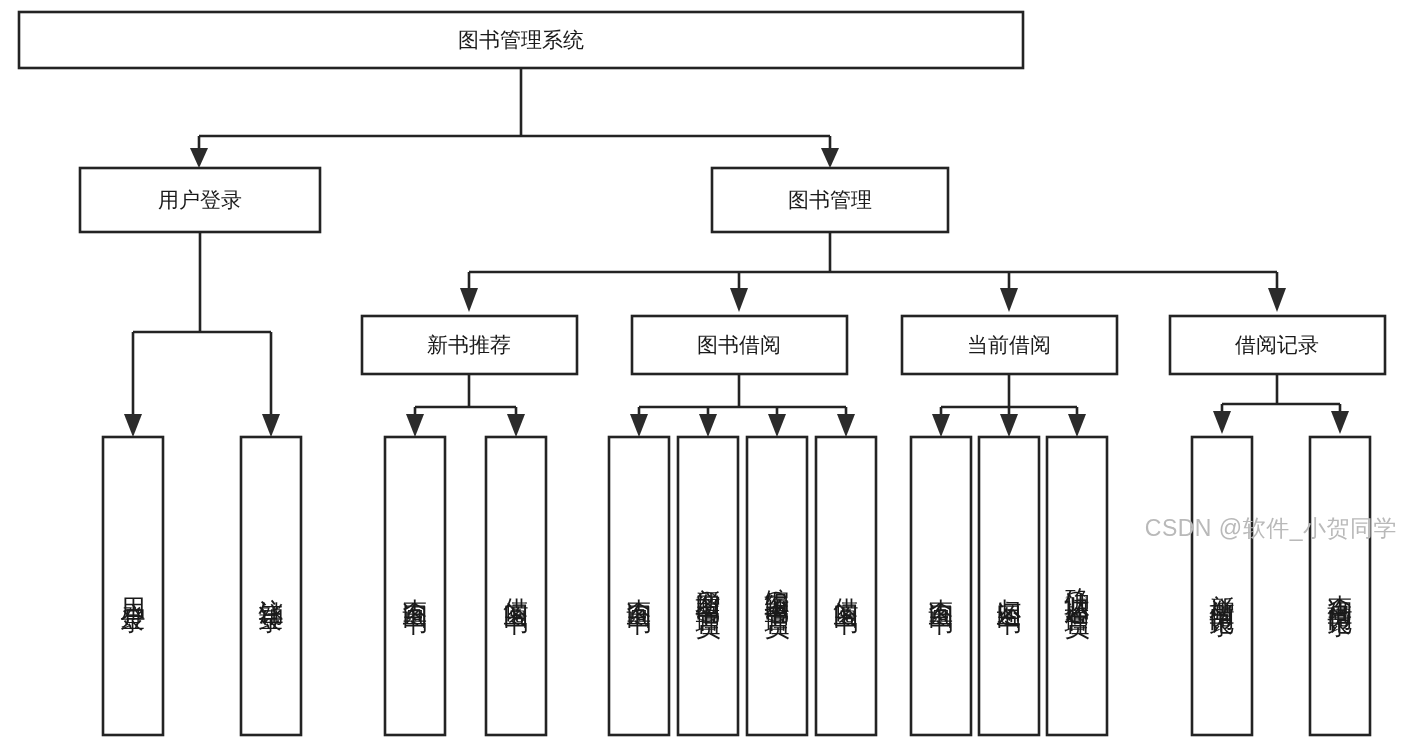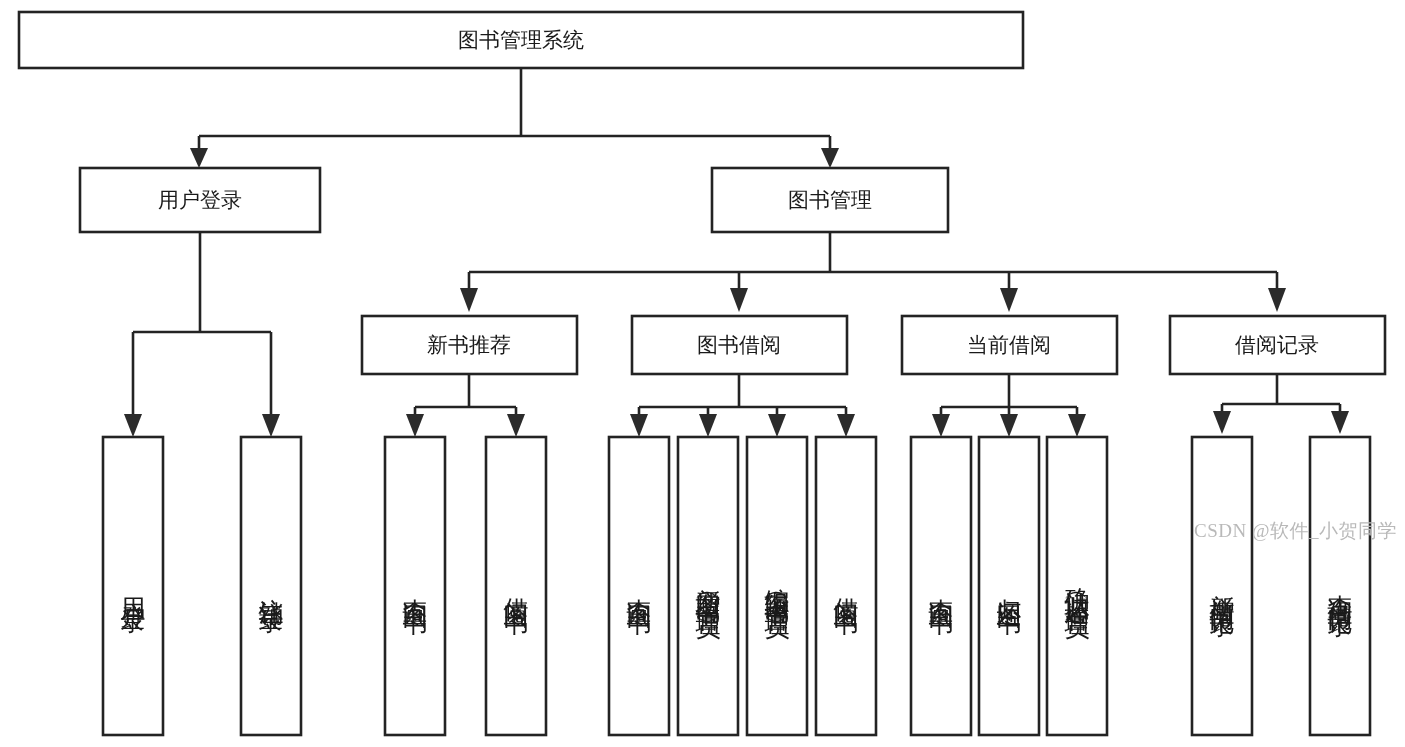--- a/index.html
+++ b/index.html
@@ -65,22 +65,22 @@
     align-items: center;
     justify-content: center;
     white-space: nowrap;
     pointer-events: none;
     user-select: none;
   }
   .watermark {
     position: absolute;
     right: 8px;
     bottom: 4px;
-    font-family: Liberation Serif, serif;
-    font-size: 19px;
+    font-family: Liberation Sans, sans-serif;
+    font-size: 23px;
     color: #b9b9b9;
     letter-spacing: 0.5px;
     white-space: nowrap;
   }
 </style>
 </head>
 <body>
 
 <div id="diagram-root">
 

